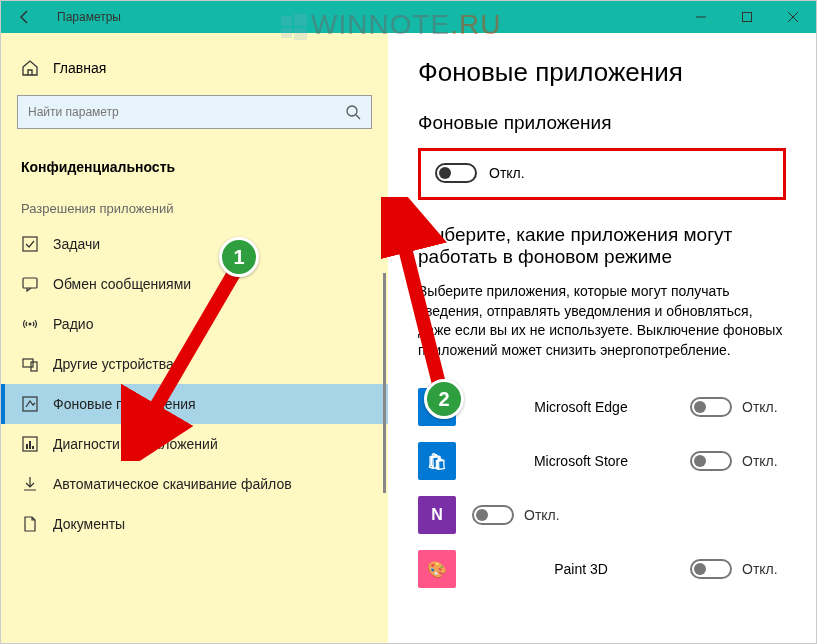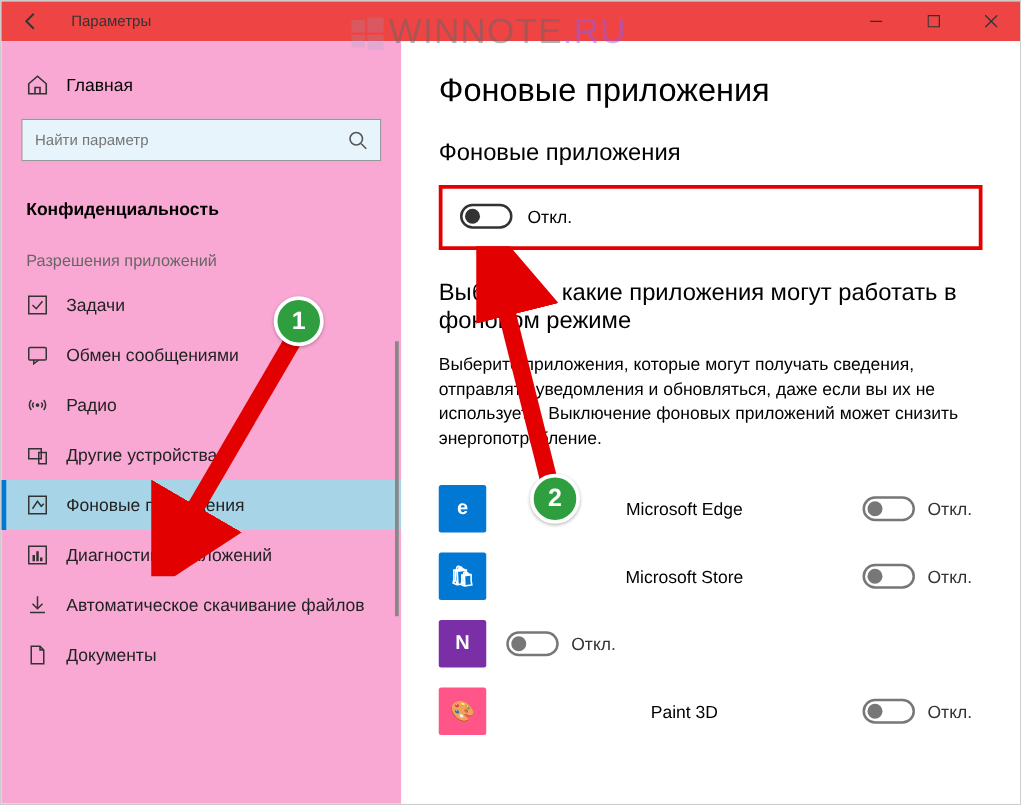--- a/index.html
+++ b/index.html
@@ -1,30 +1,30 @@
 <!DOCTYPE html>
 <html><head>
   <meta charset="utf-8">
   <style>
     * { box-sizing: border-box; margin: 0; padding: 0; font-family: 'Segoe UI', Tahoma, sans-serif; }
     body { width: 817px; height: 644px; background: #fff; position: relative; overflow: hidden; border: 1px solid #ccc; }
     
-    .titlebar { height: 32px; display: flex; align-items: center; background: #ef4444; position: relative; }
+    .titlebar { height: 32px; display: flex; align-items: center; background: #14b8a6; position: relative; }
     .back-btn { width: 48px; height: 32px; display: flex; align-items: center; justify-content: center; cursor: pointer; }
     .title-text { font-size: 12px; color: #333; margin-left: 8px; }
     .win-controls { position: absolute; right: 0; top: 0; display: flex; }
     .win-btn { width: 46px; height: 32px; display: flex; align-items: center; justify-content: center; cursor: pointer; }
     
     .watermark { position: absolute; top: 8px; left: 280px; font-size: 28px; font-weight: 300; color: #666; letter-spacing: 1px; z-index: 50; pointer-events: none; opacity: 0.5; }
-    .watermark .ru { color: #8b5cf6; margin-top: 15px; }
+    .watermark .ru { color: #c2410c; margin-top: 15px; }
     .wm-logo { display: inline-block; vertical-align: middle; margin-right: 4px; }
     
     .container { display: flex; height: calc(100% - 32px); }
     
-    .sidebar { width: 320px; background: #f9a8d4; padding: 16px 0 0 0; overflow-y: auto; position: relative; }
+    .sidebar { width: 387px; background: #fef9c3; padding: 16px 0 0 0; overflow-y: auto; position: relative; }
     .home-row { display: flex; align-items: center; padding: 10px 20px; cursor: pointer; font-size: 14px; }
     .home-row svg { margin-right: 14px; }
     
     .search-box { margin: 8px 16px 20px 16px; height: 34px; background: #e8f4fb; border: 1px solid #999; display: flex; align-items: center; padding: 0 10px; }
     .search-box input { flex: 1; border: none; background: transparent; outline: none; font-size: 12px; color: #666; }
     
     .category-header { padding: 10px 20px 16px 20px; font-size: 14px; font-weight: 600; }
     .section-label { padding: 10px 20px 8px 20px; font-size: 13px; color: #666; }
     
     .nav-item { display: flex; align-items: center; padding: 11px 20px; cursor: pointer; font-size: 14px; color: #222; }

